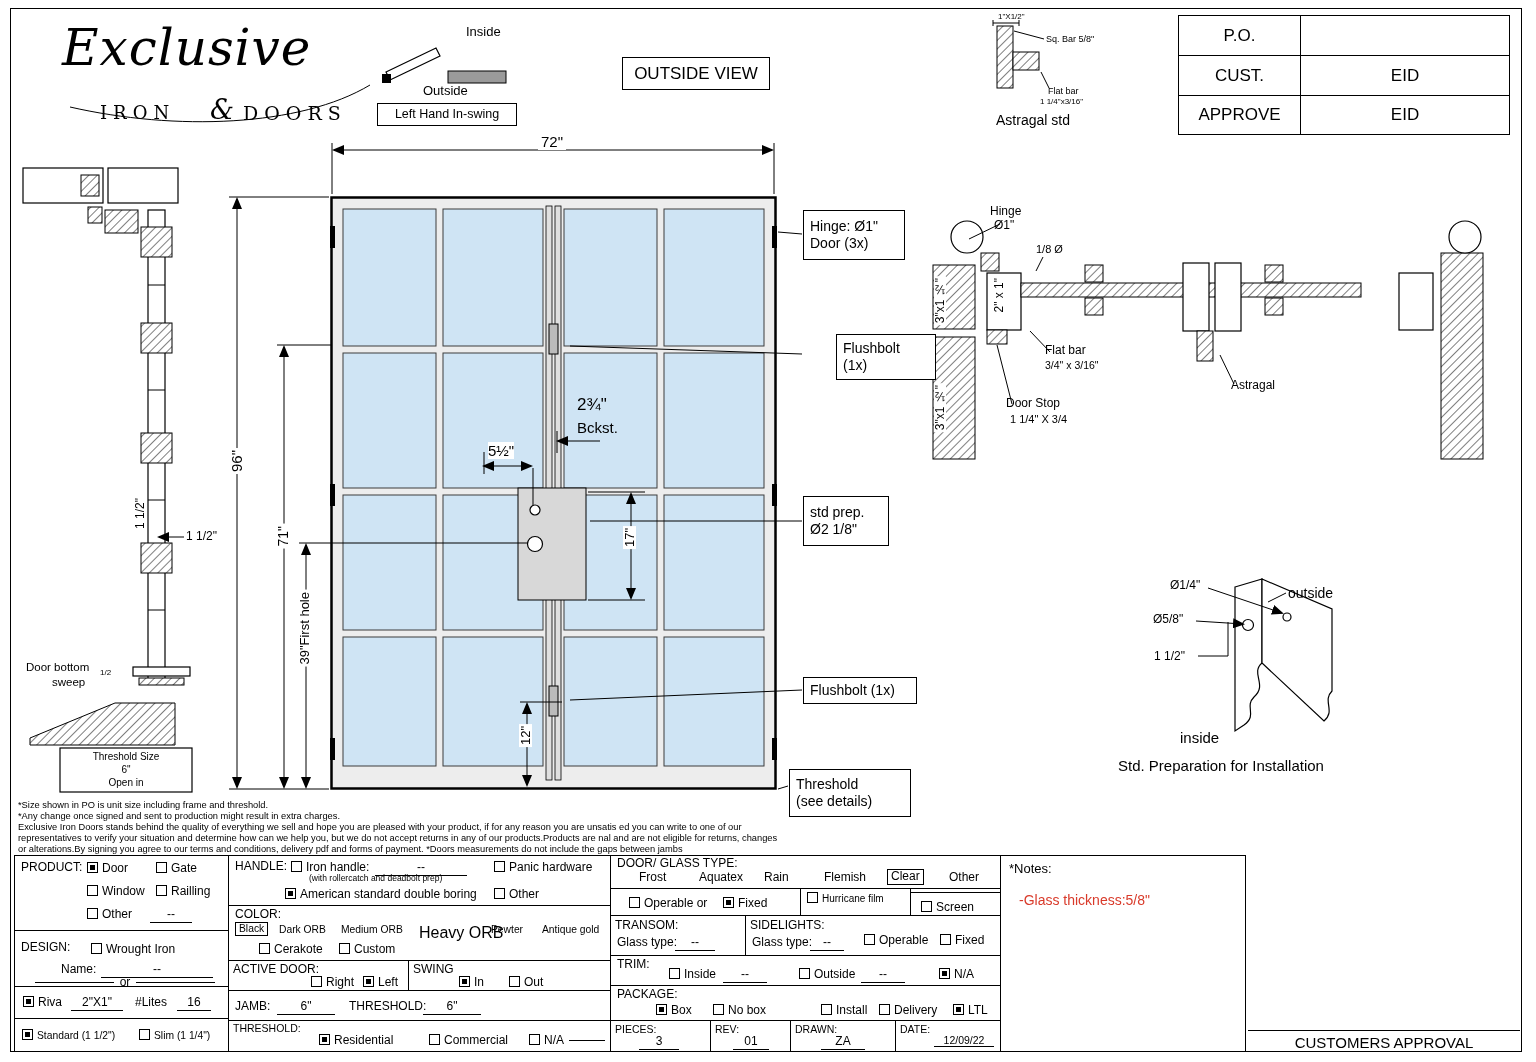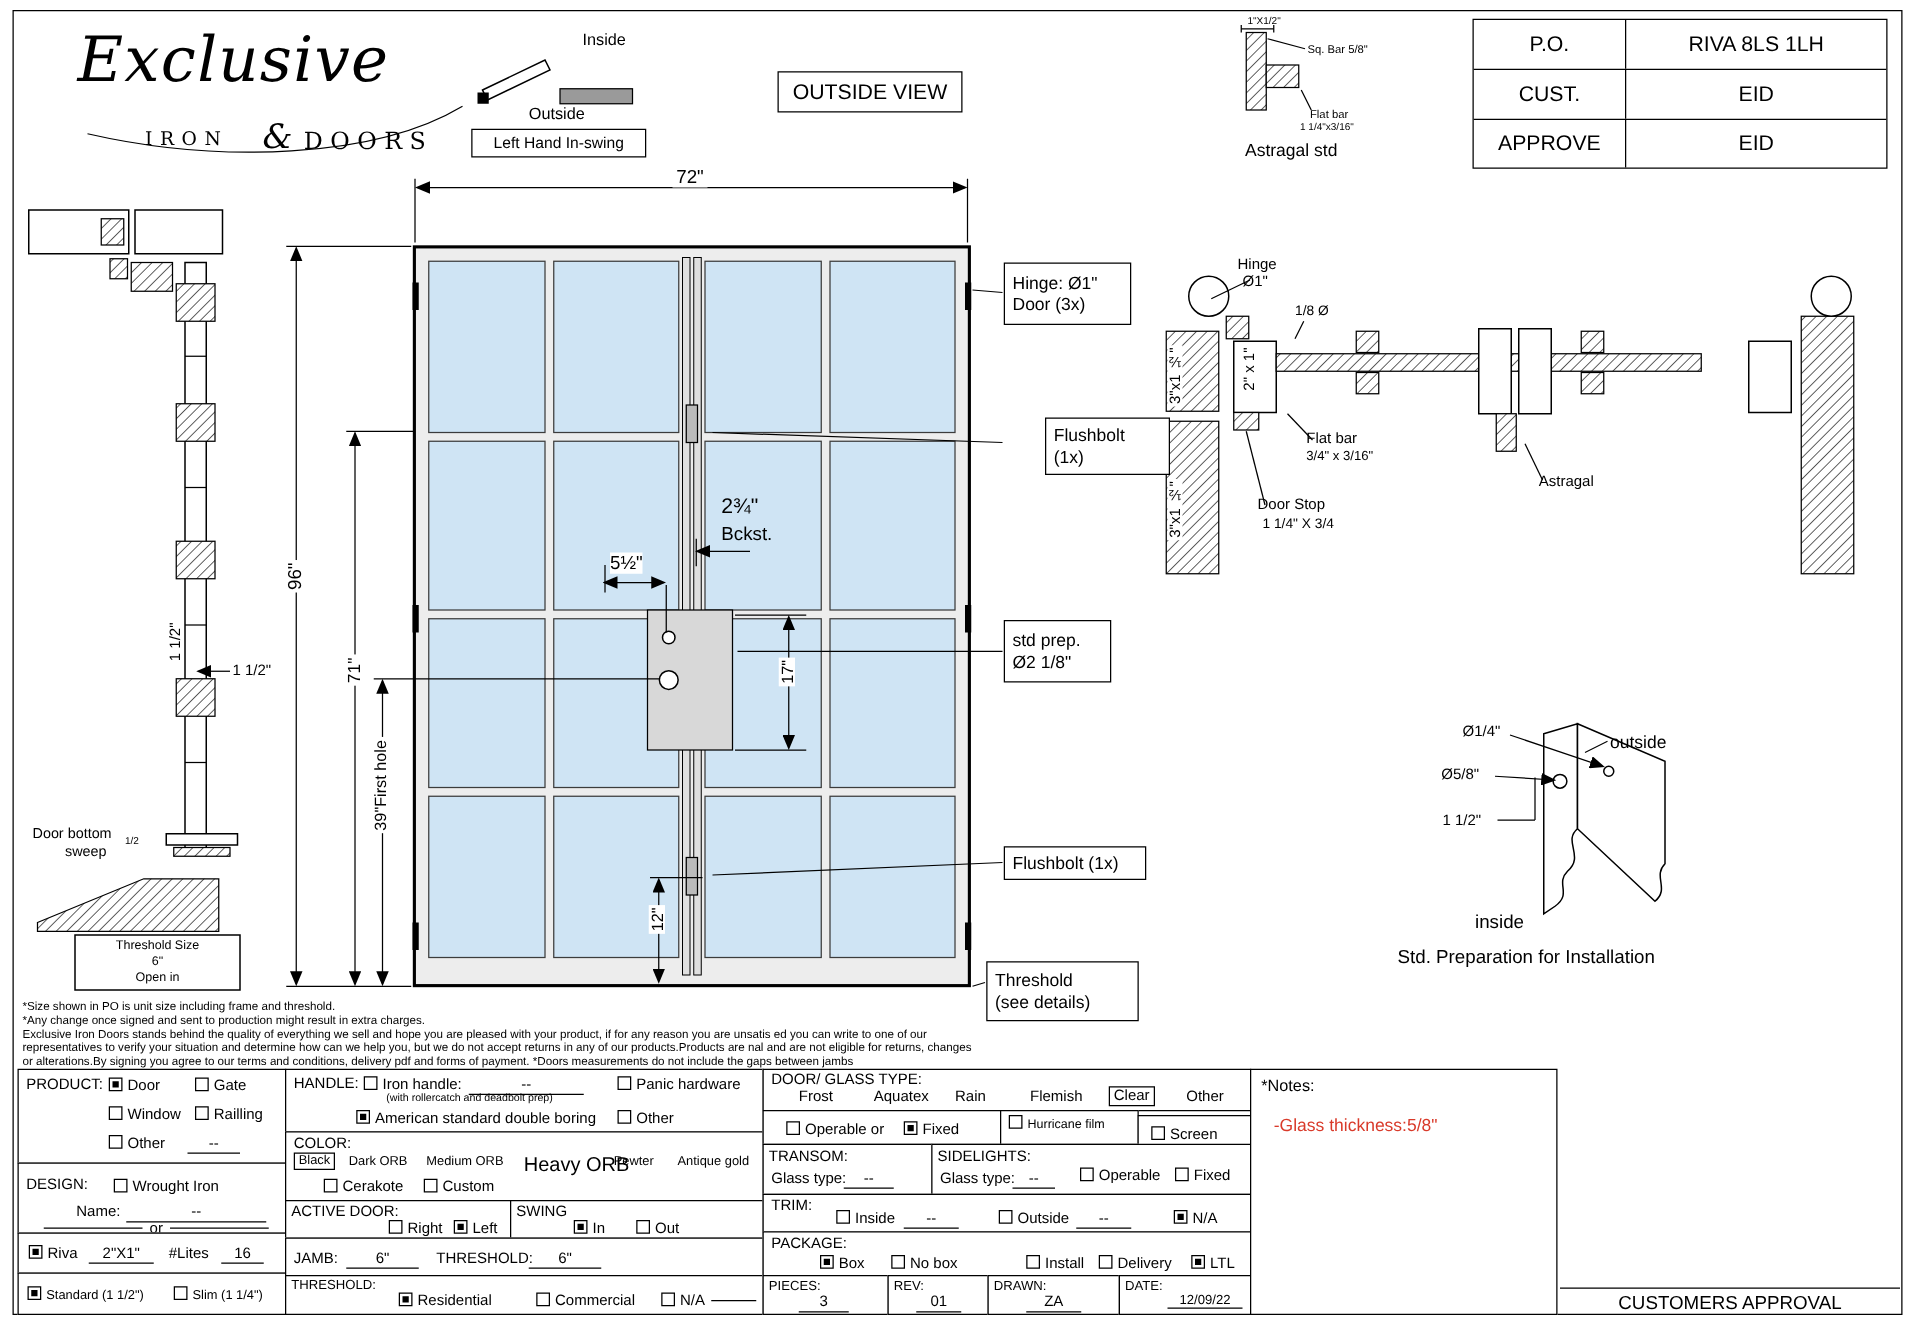--- a/index.html
+++ b/index.html
@@ -40,21 +40,21 @@
     </pattern>
   </defs>
 </svg>
 
 <div class="sheet"></div>
 
 <svg style="left:55px;top:25px" width="320" height="100">
   <path d="M15,82 C120,106 245,102 315,60" class="dim" stroke-width="1.3"></path>
 </svg>
 <div class="t serif" style="left:62px;top:20px;font-size:50px;font-style:italic;letter-spacing:1px">Exclusive</div>
-<div class="t serif" style="left:116px;top:103px;font-size:15px;letter-spacing:6px">IRON</div>
+<div class="t serif" style="left:100px;top:103px;font-size:18px;letter-spacing:6px">IRON</div>
 <div class="t serif" style="left:210px;top:94px;font-size:27px;font-style:italic">&amp;</div>
 <div class="t serif" style="left:243px;top:103px;font-size:19px;letter-spacing:6px">DOORS</div>
 
 <svg style="left:378px;top:30px" width="140" height="70">
   <polygon points="8,42 58,18 62,26 12,50" class="ol"></polygon>
   <rect x="4" y="44" width="9" height="9" fill="#000"></rect>
   <rect x="70" y="41" width="58" height="12" fill="#9a9a9a" stroke="#000"></rect>
 </svg>
 <div class="t" style="left:466px;top:25px;font-size:13px">Inside</div>
 <div class="t" style="left:423px;top:84px;font-size:13px">Outside</div>
@@ -75,21 +75,20 @@
 </svg>
 <div class="t" style="left:998px;top:12px;font-size:8px">1"X1/2"</div>
 <div class="t" style="left:1046px;top:34px;font-size:9px">Sq. Bar 5/8"</div>
 <div class="t" style="left:1048px;top:86px;font-size:9px">Flat bar</div>
 <div class="t" style="left:1040px;top:97px;font-size:8px">1 1/4"x3/16"</div>
 <div class="t" style="left:996px;top:112px;font-size:14px">Astragal std</div>
 
 <div style="position:absolute;left:1178px;top:15px;width:332px;height:120px;border:1.5px solid #000;background:#fff">
   <div style="display:flex;height:40px;border-bottom:1px solid #000">
     <div style="width:122px;border-right:1px solid #000;display:flex;align-items:center;justify-content:center;font-size:17px">P.O.</div>
-    <div style="flex:1;display:flex;align-items:center;justify-content:center;font-size:17px">RIVA 8LS 1LH</div>
   </div>
   <div style="display:flex;height:40px;border-bottom:1px solid #000">
     <div style="width:122px;border-right:1px solid #000;display:flex;align-items:center;justify-content:center;font-size:17px">CUST.</div>
     <div style="flex:1;display:flex;align-items:center;justify-content:center;font-size:17px">EID</div>
   </div>
   <div style="display:flex;height:38px">
     <div style="width:122px;border-right:1px solid #000;display:flex;align-items:center;justify-content:center;font-size:17px">APPROVE</div>
     <div style="flex:1;display:flex;align-items:center;justify-content:center;font-size:17px">EID</div>
   </div>
 </div>

